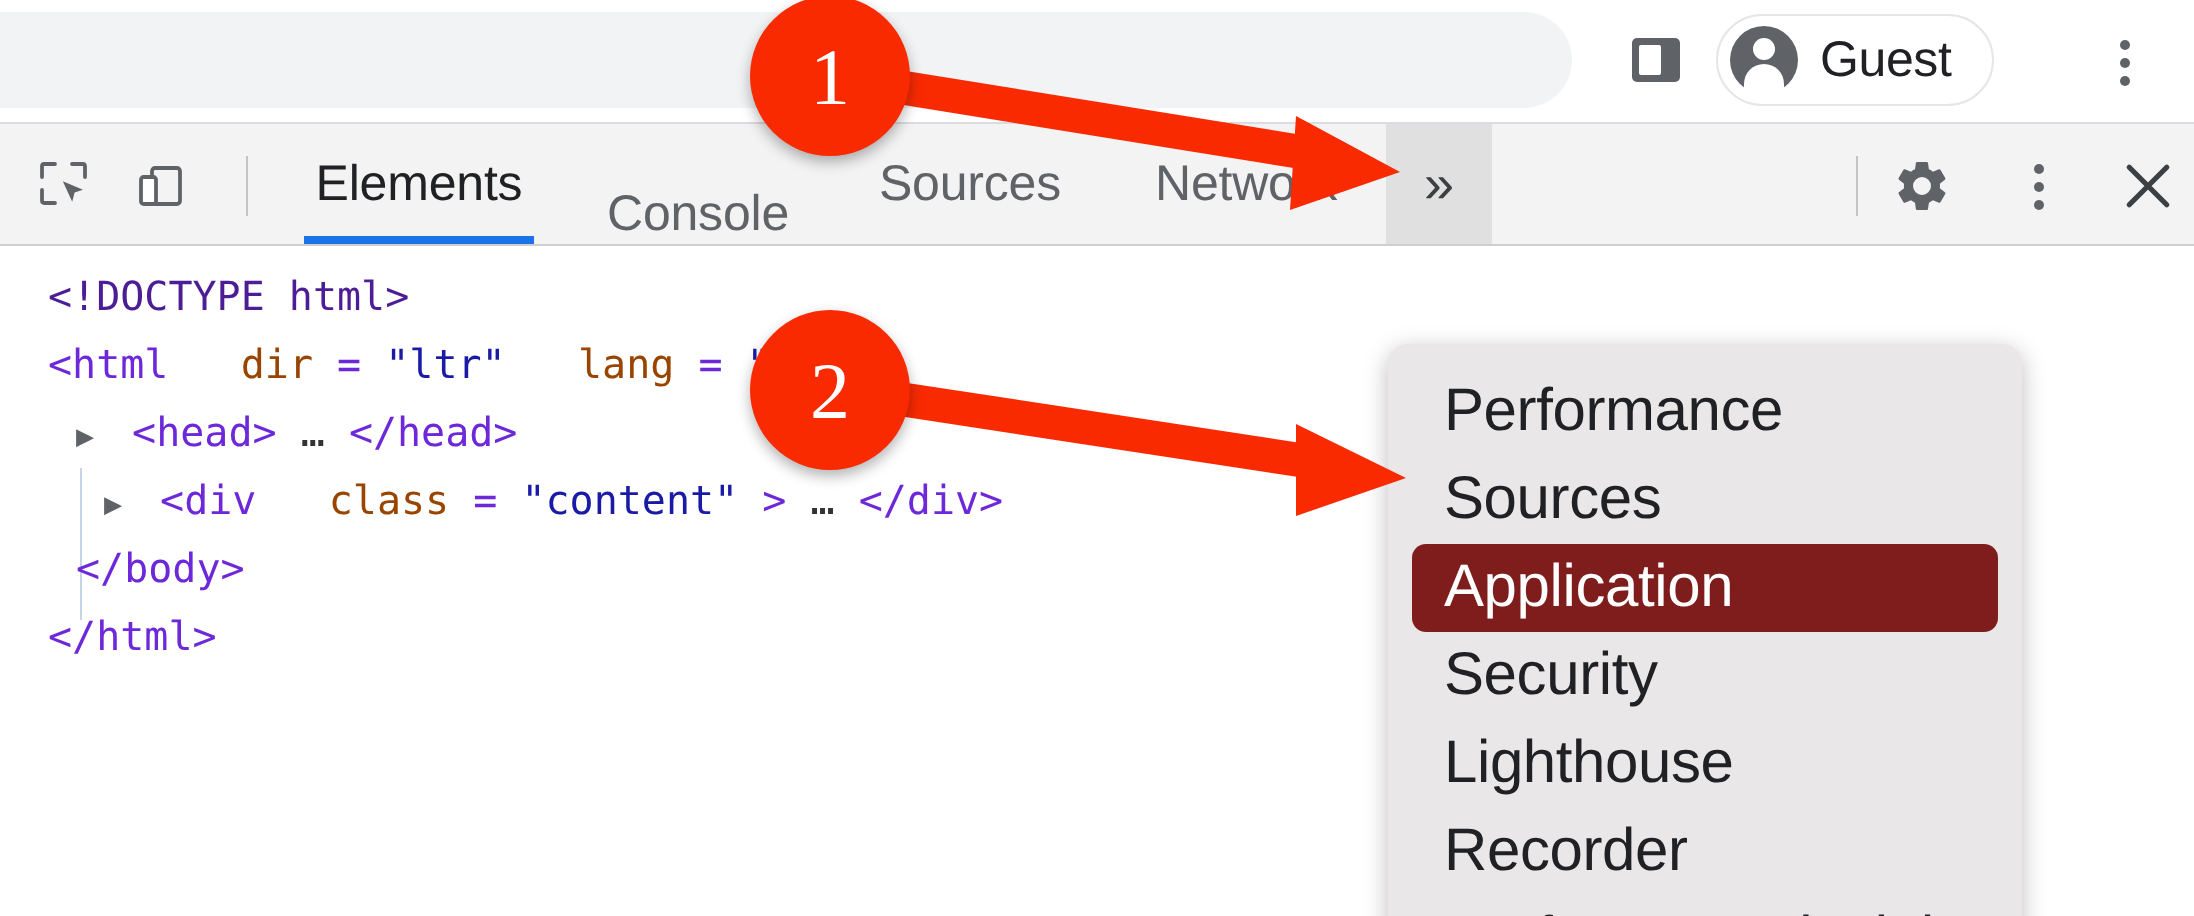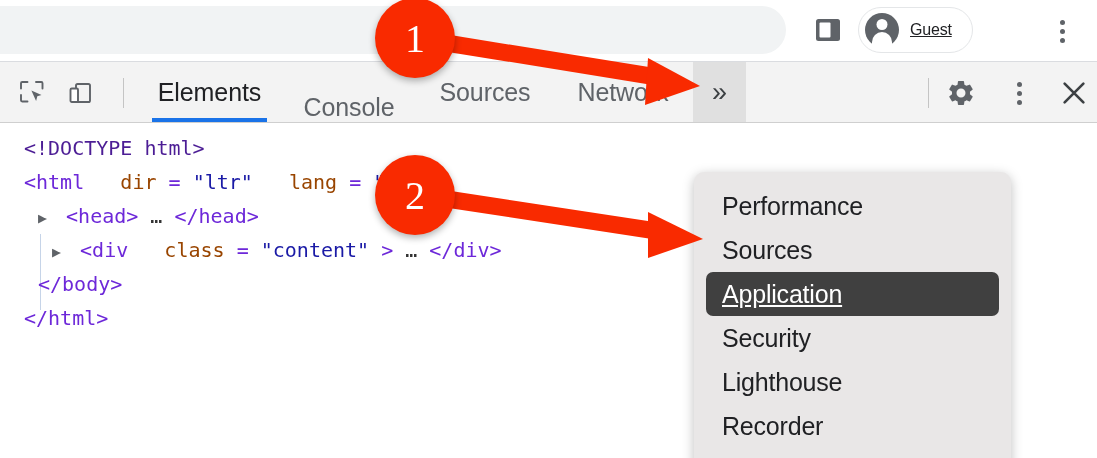--- a/index.html
+++ b/index.html
@@ -74,25 +74,24 @@
   #avatar-icon::after {
     content: "";
     position: absolute;
     left: 50%; top: 19px;
     transform: translateX(-50%);
     width: 20px; height: 16px;
     border-radius: 10px 10px 0 0;
     background: #ffffff;
   }
   #profile-name {
-    font-size: 16px;
+    font-size: 25px;
     color: #202124;
     letter-spacing: -0.2px;
     white-space: nowrap;
-    text-decoration: underline;
   }
   #browser-menu-button {
     position: absolute;
     left: 1046px; top: 14px;
     width: 32px; height: 34px;
     display: flex; flex-direction: column;
     align-items: center; justify-content: center;
     gap: 4px;
   }
   #browser-menu-button i {
@@ -270,31 +269,30 @@
     padding: 12px 0 13px 0;
     box-sizing: border-box;
     z-index: 40;
   }
   .menu-item {
     height: 44px;
     margin: 0 12px;
     display: flex;
     align-items: center;
     padding-left: 16px;
-    font-size: 25px;
+    font-size: 30px;
     color: #202124;
     letter-spacing: -0.2px;
     border-radius: 7px;
     white-space: nowrap;
     box-sizing: border-box;
   }
   .menu-item.selected {
-    background: #404040;
+    background: #7f1d1d;
     color: #ffffff;
-    text-decoration: underline;
   }
 
   
   #annotations {
     position: absolute;
     left: 0; top: 0;
     width: 1097px; height: 458px;
     pointer-events: none;
     z-index: 60;
   }

